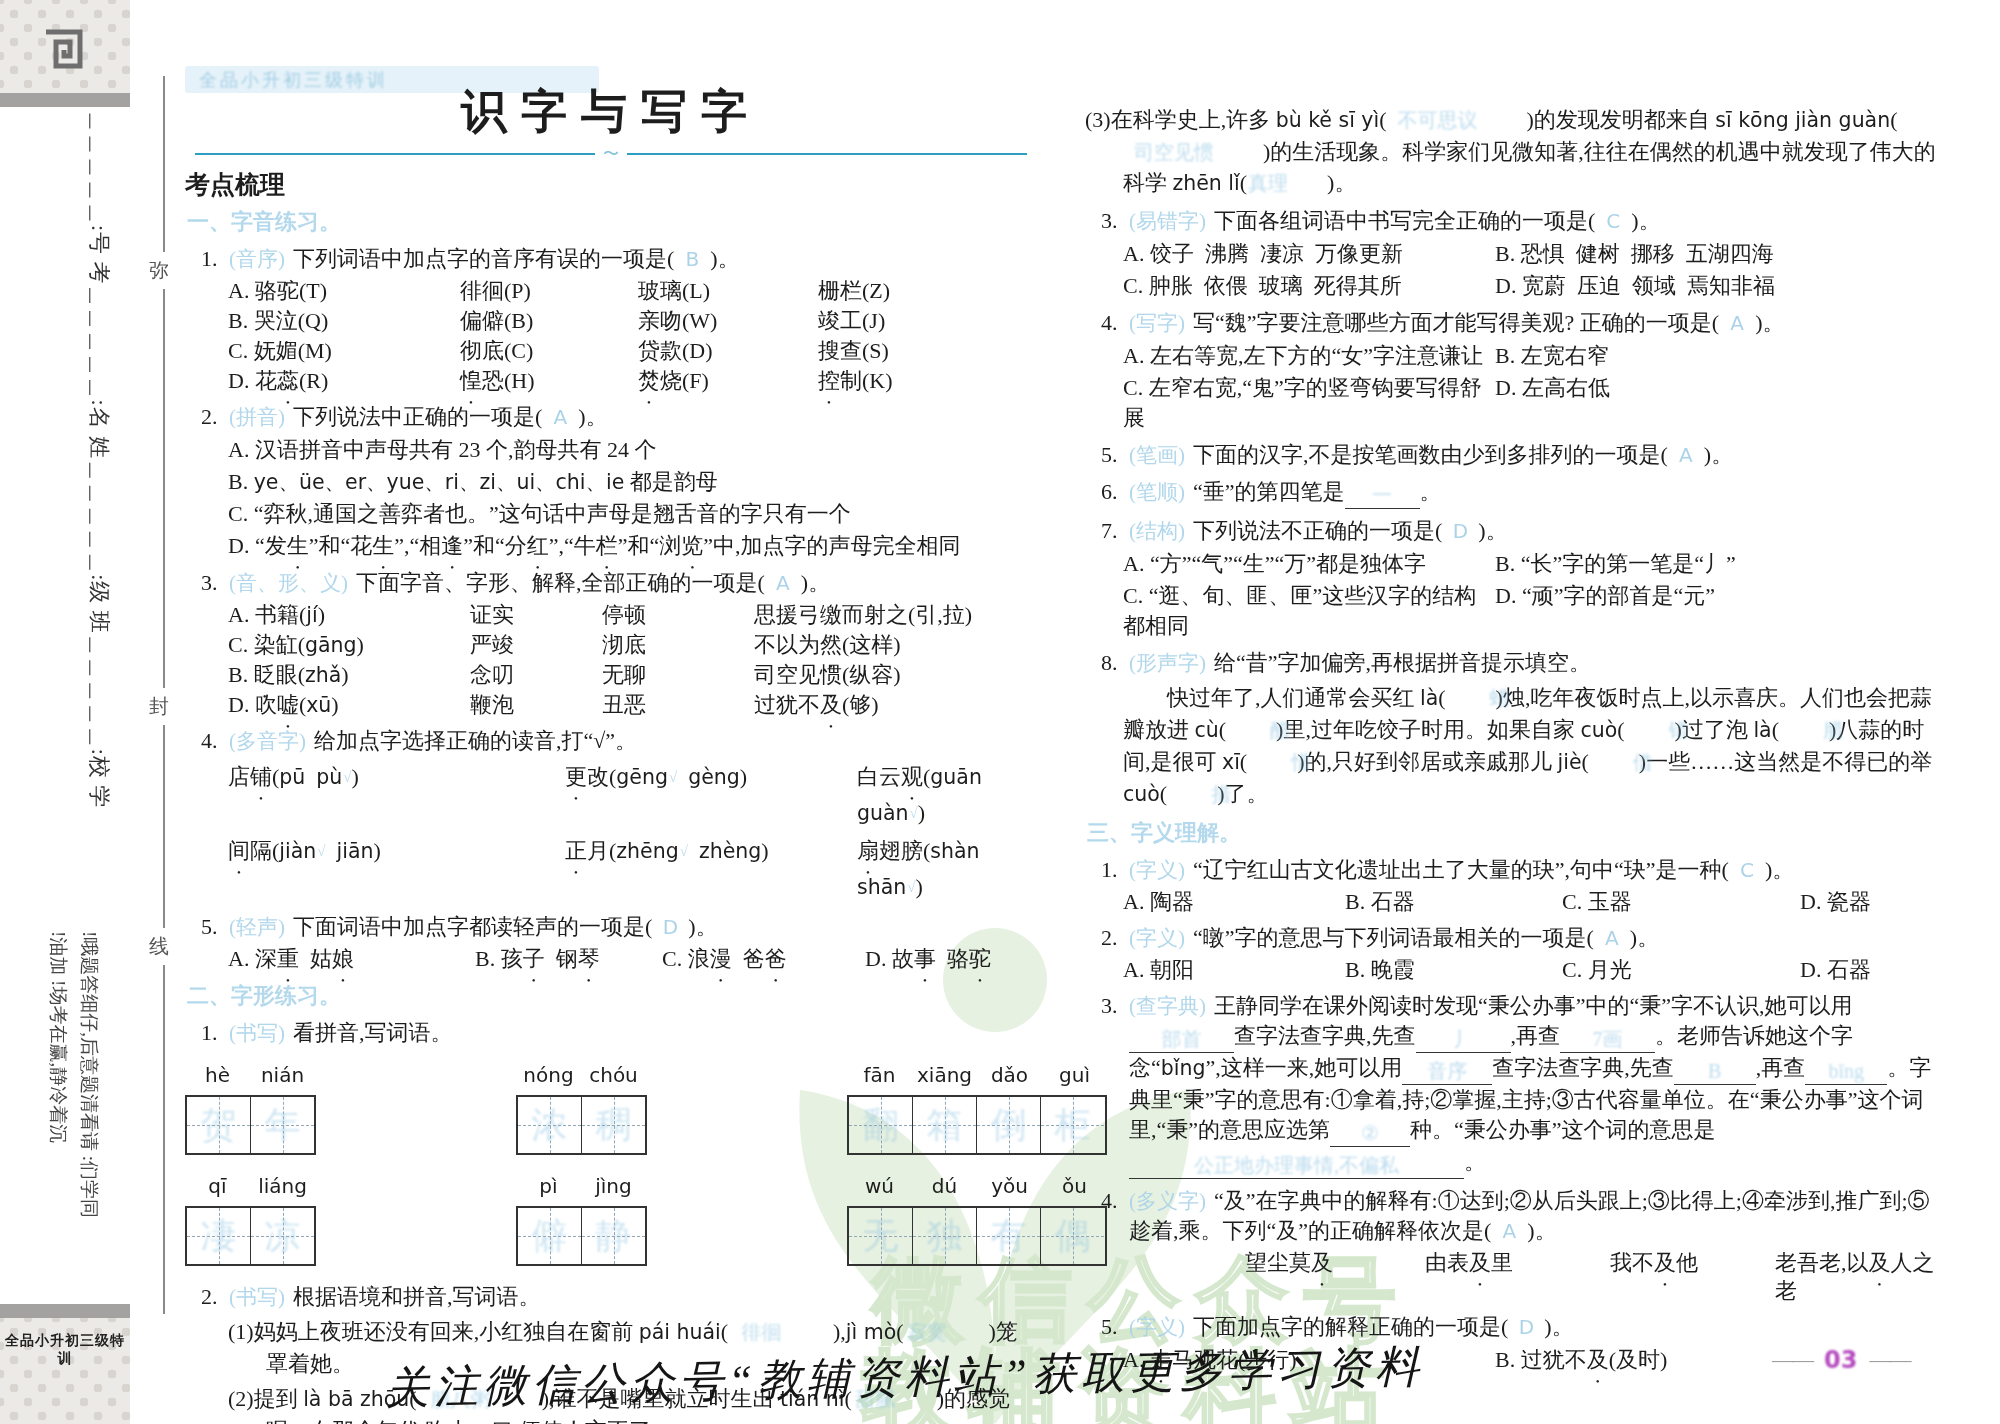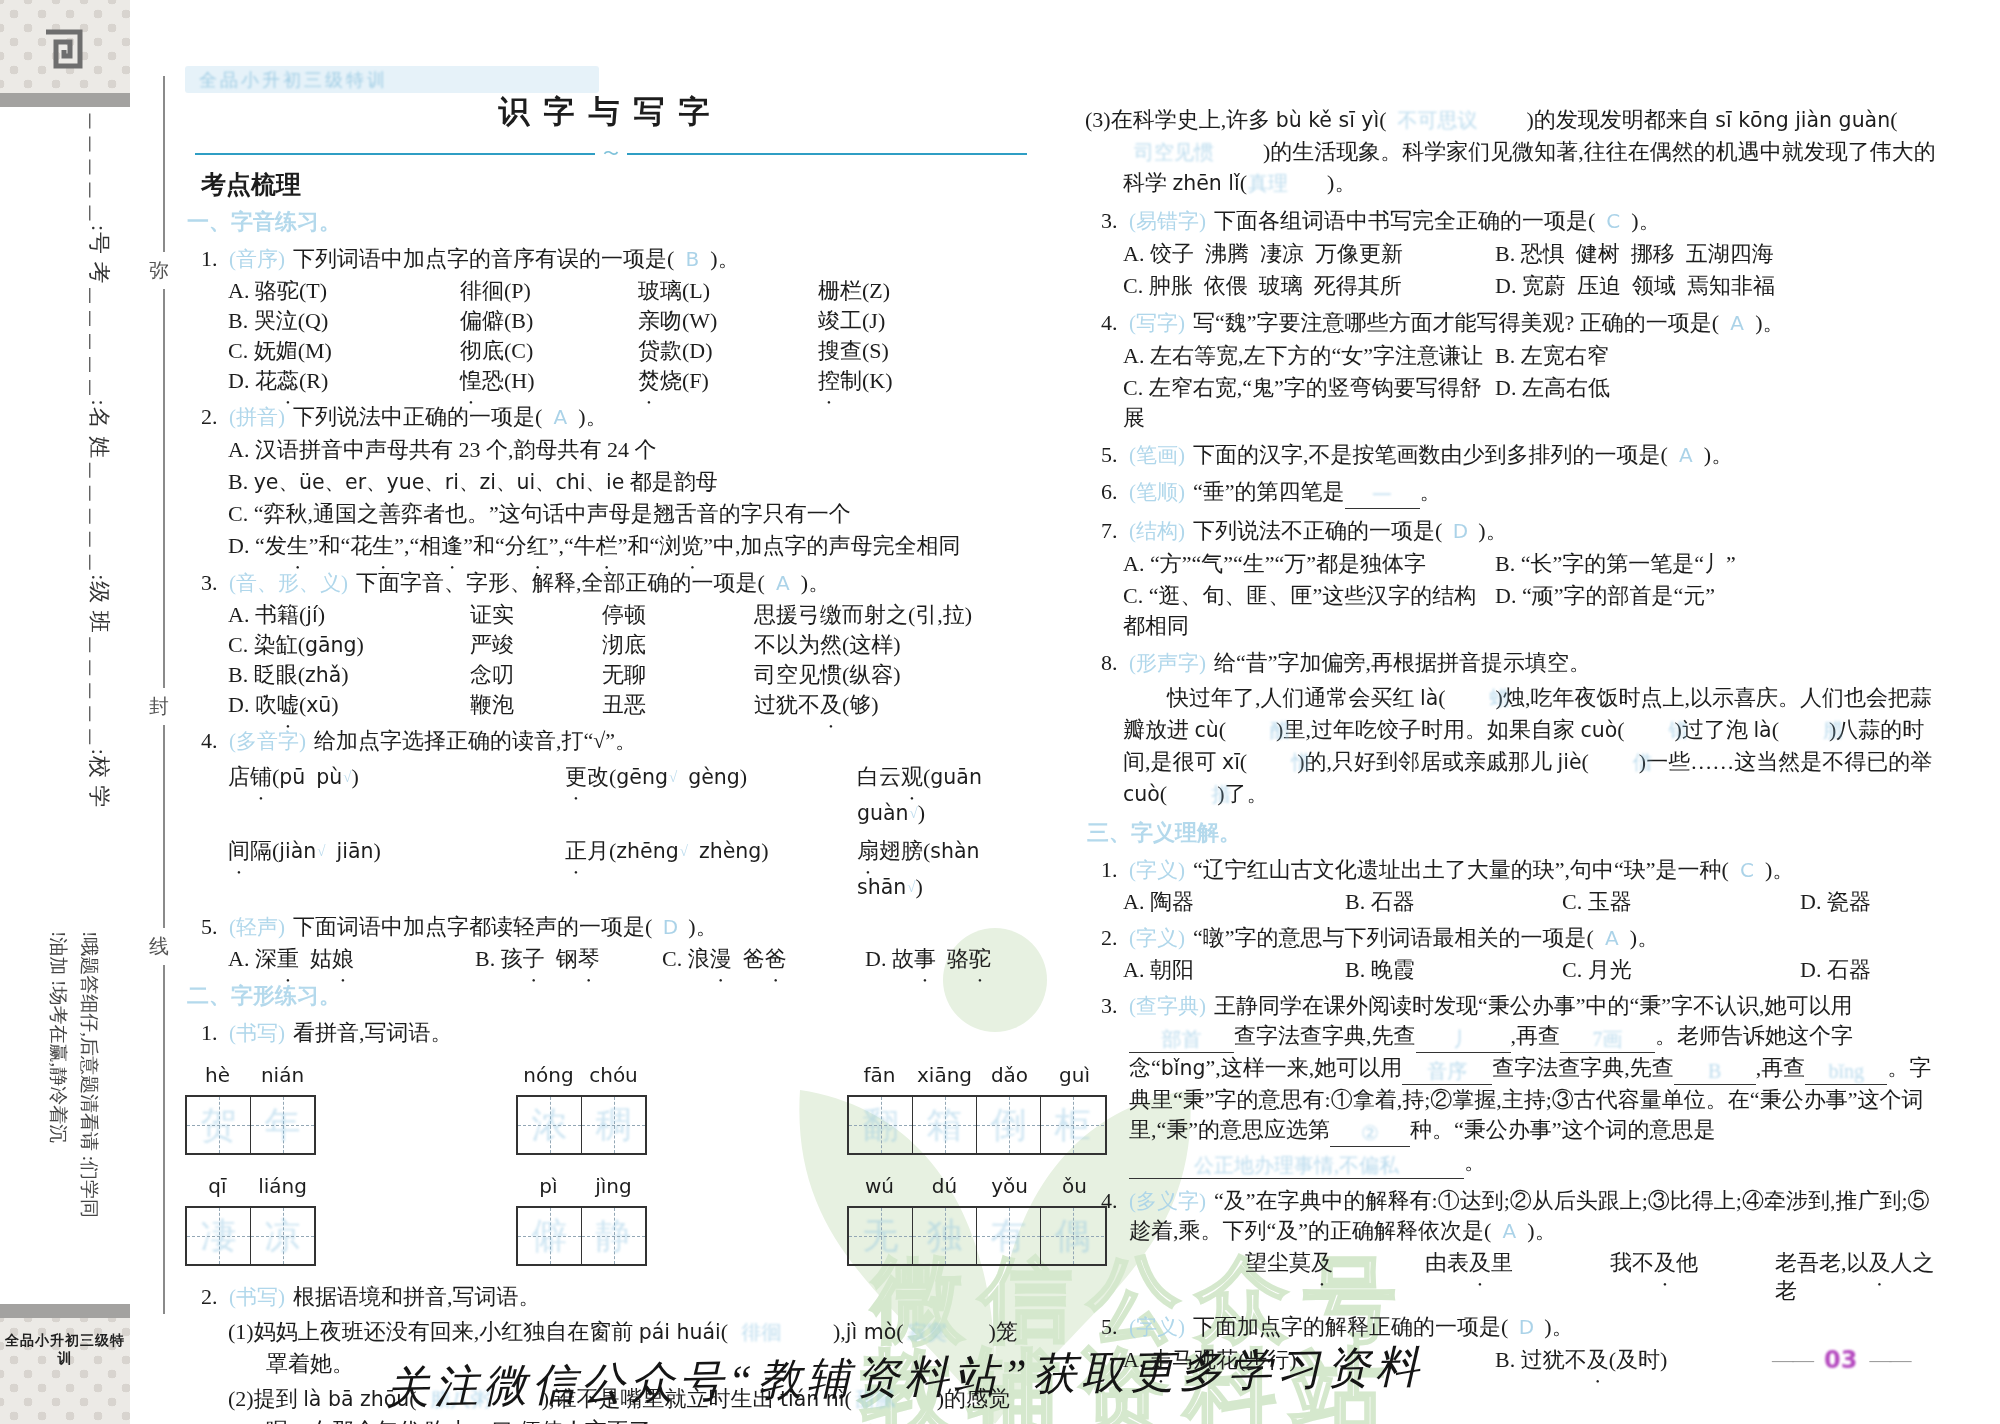--- a/index.html
+++ b/index.html
@@ -32,25 +32,25 @@
     font-size:92px;letter-spacing:16px;color:transparent;-webkit-text-stroke:2.5px #d5e8cd;z-index:0;}
 
   
   .col{position:absolute;width:852px;font-size:22px;line-height:30px;z-index:2;}
   #col-left{left:185px;top:66px;}
   #col-right{left:1085px;top:86px;}
 
   .banner{width:400px;height:27px;background:rgba(178,216,236,.32);border-radius:3px;
     display:flex;align-items:center;padding-left:14px;margin-bottom:4px;}
   .banner span{color:#66afd4;opacity:.55;filter:blur(1px);font-size:18px;letter-spacing:3px;}
-  .titleblk{text-align:center;font-size:31px;font-weight:bold;letter-spacing:14px;margin:4px 0 0;}
+  .titleblk{text-align:center;font-size:46px;font-weight:bold;letter-spacing:14px;margin:4px 0 0;}
   .rule{position:relative;border-top:2px solid #2f9ec4;margin:26px 10px 14px;}
   .rule .orn{position:absolute;left:50%;top:-13px;transform:translateX(-50%);background:#fff;
     padding:0 8px;color:#7fc2da;font-size:16px;line-height:24px;}
-  .h2{font-weight:bold;font-size:25px;margin:10px 16px 6px;font-family:"Liberation Sans","DejaVu Sans",sans-serif;}
+  .h2{font-weight:bold;font-size:25px;margin:10px 0 6px;font-family:"Liberation Sans","DejaVu Sans",sans-serif;}
   .sec{color:#9ccde6;opacity:.75;filter:blur(.5px);font-size:22px;font-weight:bold;margin:8px 0 4px 2px;}
 
   .q{position:relative;padding-left:44px;margin:7px 0 3px;}
   .qnum{position:absolute;left:16px;}
   .qtag{color:#a8d3e9;opacity:.9;filter:blur(.45px);margin-right:8px;font-size:21px;}
   .par{margin:4px 0;line-height:31px;}
   .optrow{display:flex;white-space:pre-wrap;margin-bottom:2px;}
   .optrow .oc{flex:0 0 auto;}
   .optrow .oc:last-child{flex:1 1 auto;}
 

